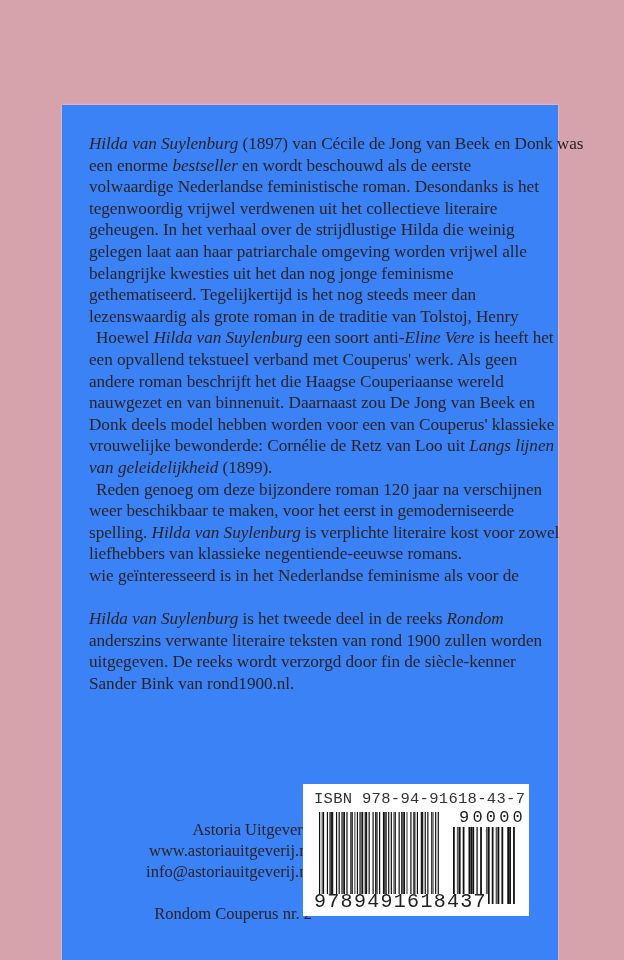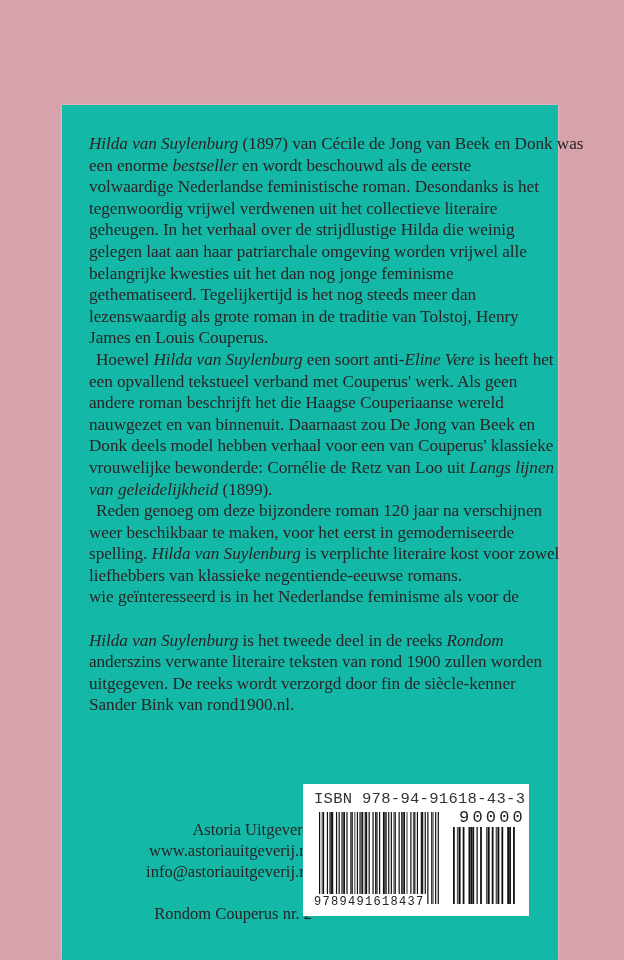--- a/index.html
+++ b/index.html
@@ -13,21 +13,21 @@
       position: relative;
       overflow: hidden;
       font-family: "DejaVu Serif", "Liberation Serif", serif;
     }
     .panel {
       position: absolute;
       left: 62px;
       top: 105px;
       width: 496px;
       height: 855px;
-      background: #14b8a6;
+      background: #3b82f6;
       box-shadow: 0 0 2px rgba(255,255,255,0.6);
     }
     .blurb {
       position: absolute;
       left: 27px;
       top: 28px;
       width: 450px;
       font-family: "Liberation Serif", "DejaVu Serif", serif;
       font-size: 17.2px;
       line-height: 21.6px;
@@ -103,21 +103,21 @@
       font-size: 17px;
       letter-spacing: 3.2px;
       color: #222;
     }
     .ean-digits {
       position: absolute;
       left: 10px;
       top: 110px;
       background: #fff;
       font-family: "Liberation Mono", "DejaVu Sans Mono", monospace;
-      font-size: 12px;
+      font-size: 20px;
       letter-spacing: 1.3px;
       color: #222;
       line-height: 16px;
       padding: 0 1px;
     }
   </style>
 </head>
 <body>
 
 <div class="panel">
@@ -126,28 +126,27 @@
     <p class="para">
         <span class="line"><em>Hilda van Suylenburg</em><span> (1897) van Cécile de Jong van Beek en Donk was</span></span>
         <span class="line"><span>een enorme </span><em>bestseller</em><span> en wordt beschouwd als de eerste</span></span>
         <span class="line"><span>volwaardige Nederlandse feministische roman. Desondanks is het</span></span>
         <span class="line"><span>tegenwoordig vrijwel verdwenen uit het collectieve literaire</span></span>
         <span class="line"><span>geheugen. In het verhaal over de strijdlustige Hilda die weinig</span></span>
         <span class="line"><span>gelegen laat aan haar patriarchale omgeving worden vrijwel alle</span></span>
         <span class="line"><span>belangrijke kwesties uit het dan nog jonge feminisme</span></span>
         <span class="line"><span>gethematiseerd. Tegelijkertijd is het nog steeds meer dan</span></span>
         <span class="line"><span>lezenswaardig als grote roman in de traditie van Tolstoj, Henry</span></span>
-        <span class="line"><span>James en Louis Couperus.</span></span>
       </p>
     <p class="para">
         <span class="line indent"><span>Hoewel </span><em>Hilda van Suylenburg</em><span> een soort anti-</span><em>Eline Vere</em><span> is heeft het</span></span>
         <span class="line"><span>een opvallend tekstueel verband met Couperus' werk. Als geen</span></span>
         <span class="line"><span>andere roman beschrijft het die Haagse Couperiaanse wereld</span></span>
         <span class="line"><span>nauwgezet en van binnenuit. Daarnaast zou De Jong van Beek en</span></span>
-        <span class="line"><span>Donk deels model hebben verhaal voor een van Couperus' klassieke</span></span>
+        <span class="line"><span>Donk deels model hebben worden voor een van Couperus' klassieke</span></span>
         <span class="line"><span>vrouwelijke bewonderde: Cornélie de Retz van Loo uit </span><em>Langs lijnen</em></span>
         <span class="line"><em>van geleidelijkheid</em><span> (1899).</span></span>
       </p>
     <p class="para">
         <span class="line indent"><span>Reden genoeg om deze bijzondere roman 120 jaar na verschijnen</span></span>
         <span class="line"><span>weer beschikbaar te maken, voor het eerst in gemoderniseerde</span></span>
         <span class="line"><span>spelling. </span><em>Hilda van Suylenburg</em><span> is verplichte literaire kost voor zowel</span></span>
         <span class="line"><span>liefhebbers van klassieke negentiende-eeuwse romans.</span></span>
         <span class="line"><span>wie geïnteresseerd is in het Nederlandse feminisme als voor de</span></span>
       </p>
@@ -162,21 +161,21 @@
 
   <div class="publisher">
     <div>Astoria Uitgeverij</div>
     <div>www.astoriauitgeverij.nl</div>
     <div>info@astoriauitgeverij.nl</div>
     <div class="spacer"></div>
     <div>Rondom Couperus nr. 2</div>
   </div>
 
   <div class="barcode-box">
-    <div class="isbn-label">ISBN 978-94-91618-43-3</div>
+    <div class="isbn-label">ISBN 978-94-91618-43-7</div>
     <svg class="bars-main" viewBox="0 0 120 92" preserveAspectRatio="none">
         <rect x="0.000" y="0" width="1.200" height="92" fill="#111"></rect>
         <rect x="2.609" y="0" width="1.200" height="92" fill="#555"></rect>
         <rect x="3.913" y="0" width="1.200" height="92" fill="#111"></rect>
         <rect x="7.826" y="0" width="1.200" height="92" fill="#111"></rect>
         <rect x="10.435" y="0" width="1.200" height="92" fill="#111"></rect>
         <rect x="11.739" y="0" width="1.200" height="92" fill="#111"></rect>
         <rect x="13.043" y="0" width="1.200" height="92" fill="#111"></rect>
         <rect x="16.957" y="0" width="1.200" height="92" fill="#111"></rect>
         <rect x="19.565" y="0" width="1.200" height="92" fill="#111"></rect>

